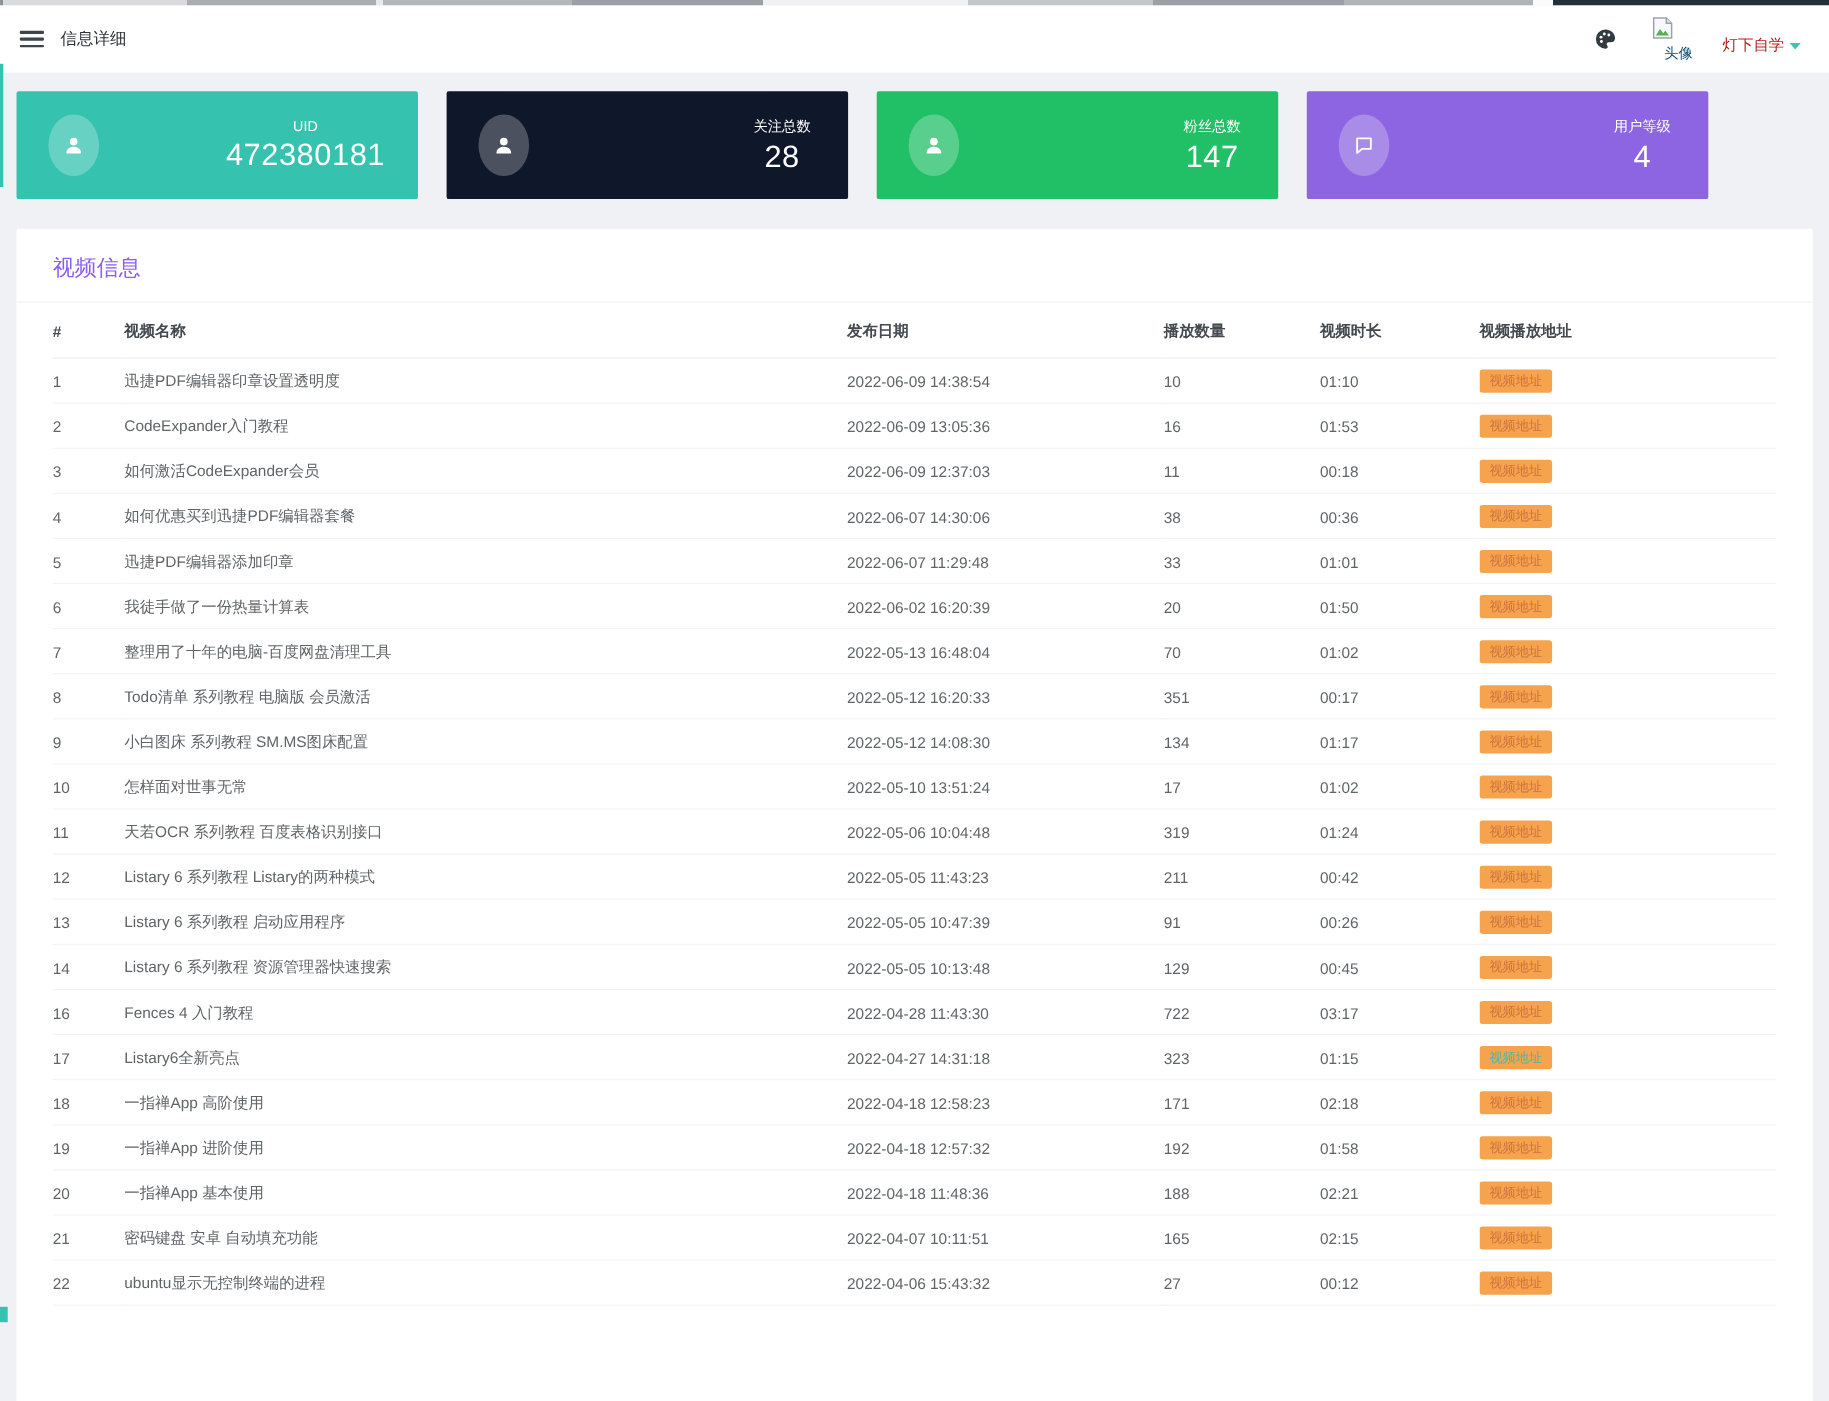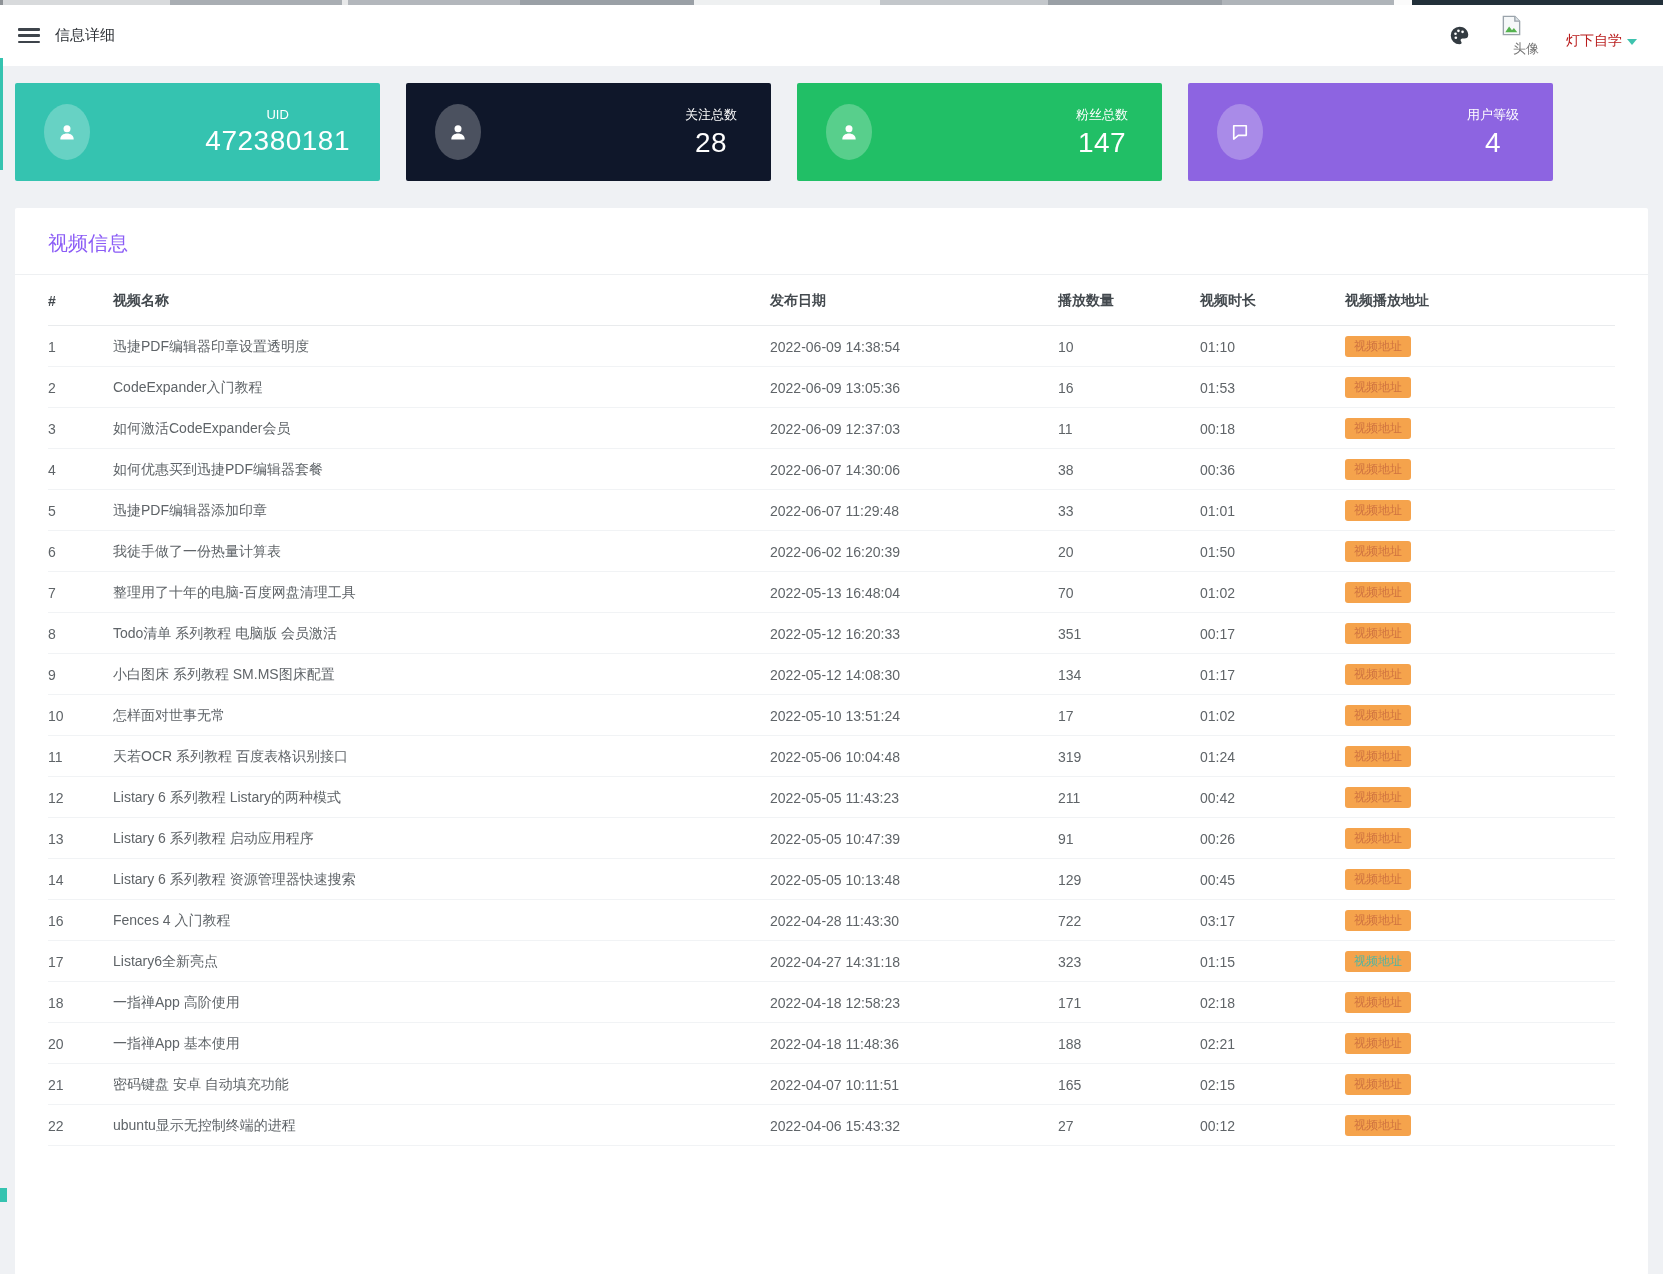--- a/index.html
+++ b/index.html
@@ -21,21 +21,21 @@
   
   .topbar{height:61px;background:#ffffff;display:flex;align-items:center;justify-content:space-between;padding:0 26px 0 18px;}
   .topbar-left{display:flex;align-items:center;}
   .hamburger{width:22px;height:15px;display:flex;flex-direction:column;justify-content:space-between;cursor:pointer;}
   .hamburger span{display:block;height:2.5px;background:#3e444b;border-radius:1px;}
   .page-title{margin-left:15px;font-size:15px;color:#2f3338;}
   .topbar-right{display:flex;align-items:center;}
   .palette-btn{margin-right:30px;cursor:pointer;display:flex;align-items:center;}
   .avatar-wrap{position:relative;width:52px;height:44px;cursor:pointer;}
   .avatar-wrap svg{position:absolute;top:0;left:0;}
-  .avatar-alt{position:absolute;left:13px;bottom:0;font-size:13px;color:#737373;white-space:nowrap;}
+  .avatar-alt{position:absolute;left:13px;bottom:0;font-size:13px;color:#0c4a6e;white-space:nowrap;}
   .user-menu{display:flex;align-items:center;margin-left:14px;margin-top:10px;cursor:pointer;}
   .user-name{font-size:14px;color:#b91c1c;}
   .caret{width:0;height:0;border-left:5px solid transparent;border-right:5px solid transparent;border-top:6px solid #3ec3ae;margin-left:5px;margin-top:2px;}
   
   .left-sliver{position:absolute;left:0;top:58px;width:3px;height:112px;background:#35c3b0;}
   .bottom-sliver{position:absolute;left:0;top:1188px;width:7px;height:14px;background:#35c3b0;}
   
   .cards{display:flex;gap:26px;padding:17px 0 0 15px;}
   .card{width:365px;height:98px;border-radius:2px;display:flex;align-items:center;color:#fff;flex:0 0 auto;gap:25px;}
   .card-icon{width:46px;height:56px;border-radius:50%;background:rgba(255,255,255,.25);margin-left:29px;display:flex;align-items:center;justify-content:center;}
@@ -358,20 +358,30 @@
     <td>18</td>
     <td>一指禅App 高阶使用</td>
     <td>2022-04-18 12:58:23</td>
     <td>171</td>
     <td>02:18</td>
     <td>
       <a class="url-btn">视频地址</a>
     </td>
   </tr>
 
+  <tr>
+    <td>19</td>
+    <td>一指禅App 进阶使用</td>
+    <td>2022-04-18 12:57:32</td>
+    <td>192</td>
+    <td>01:58</td>
+    <td>
+      <a class="url-btn">视频地址</a>
+    </td>
+  </tr>
 
   <tr>
     <td>20</td>
     <td>一指禅App 基本使用</td>
     <td>2022-04-18 11:48:36</td>
     <td>188</td>
     <td>02:21</td>
     <td>
       <a class="url-btn">视频地址</a>
     </td>

